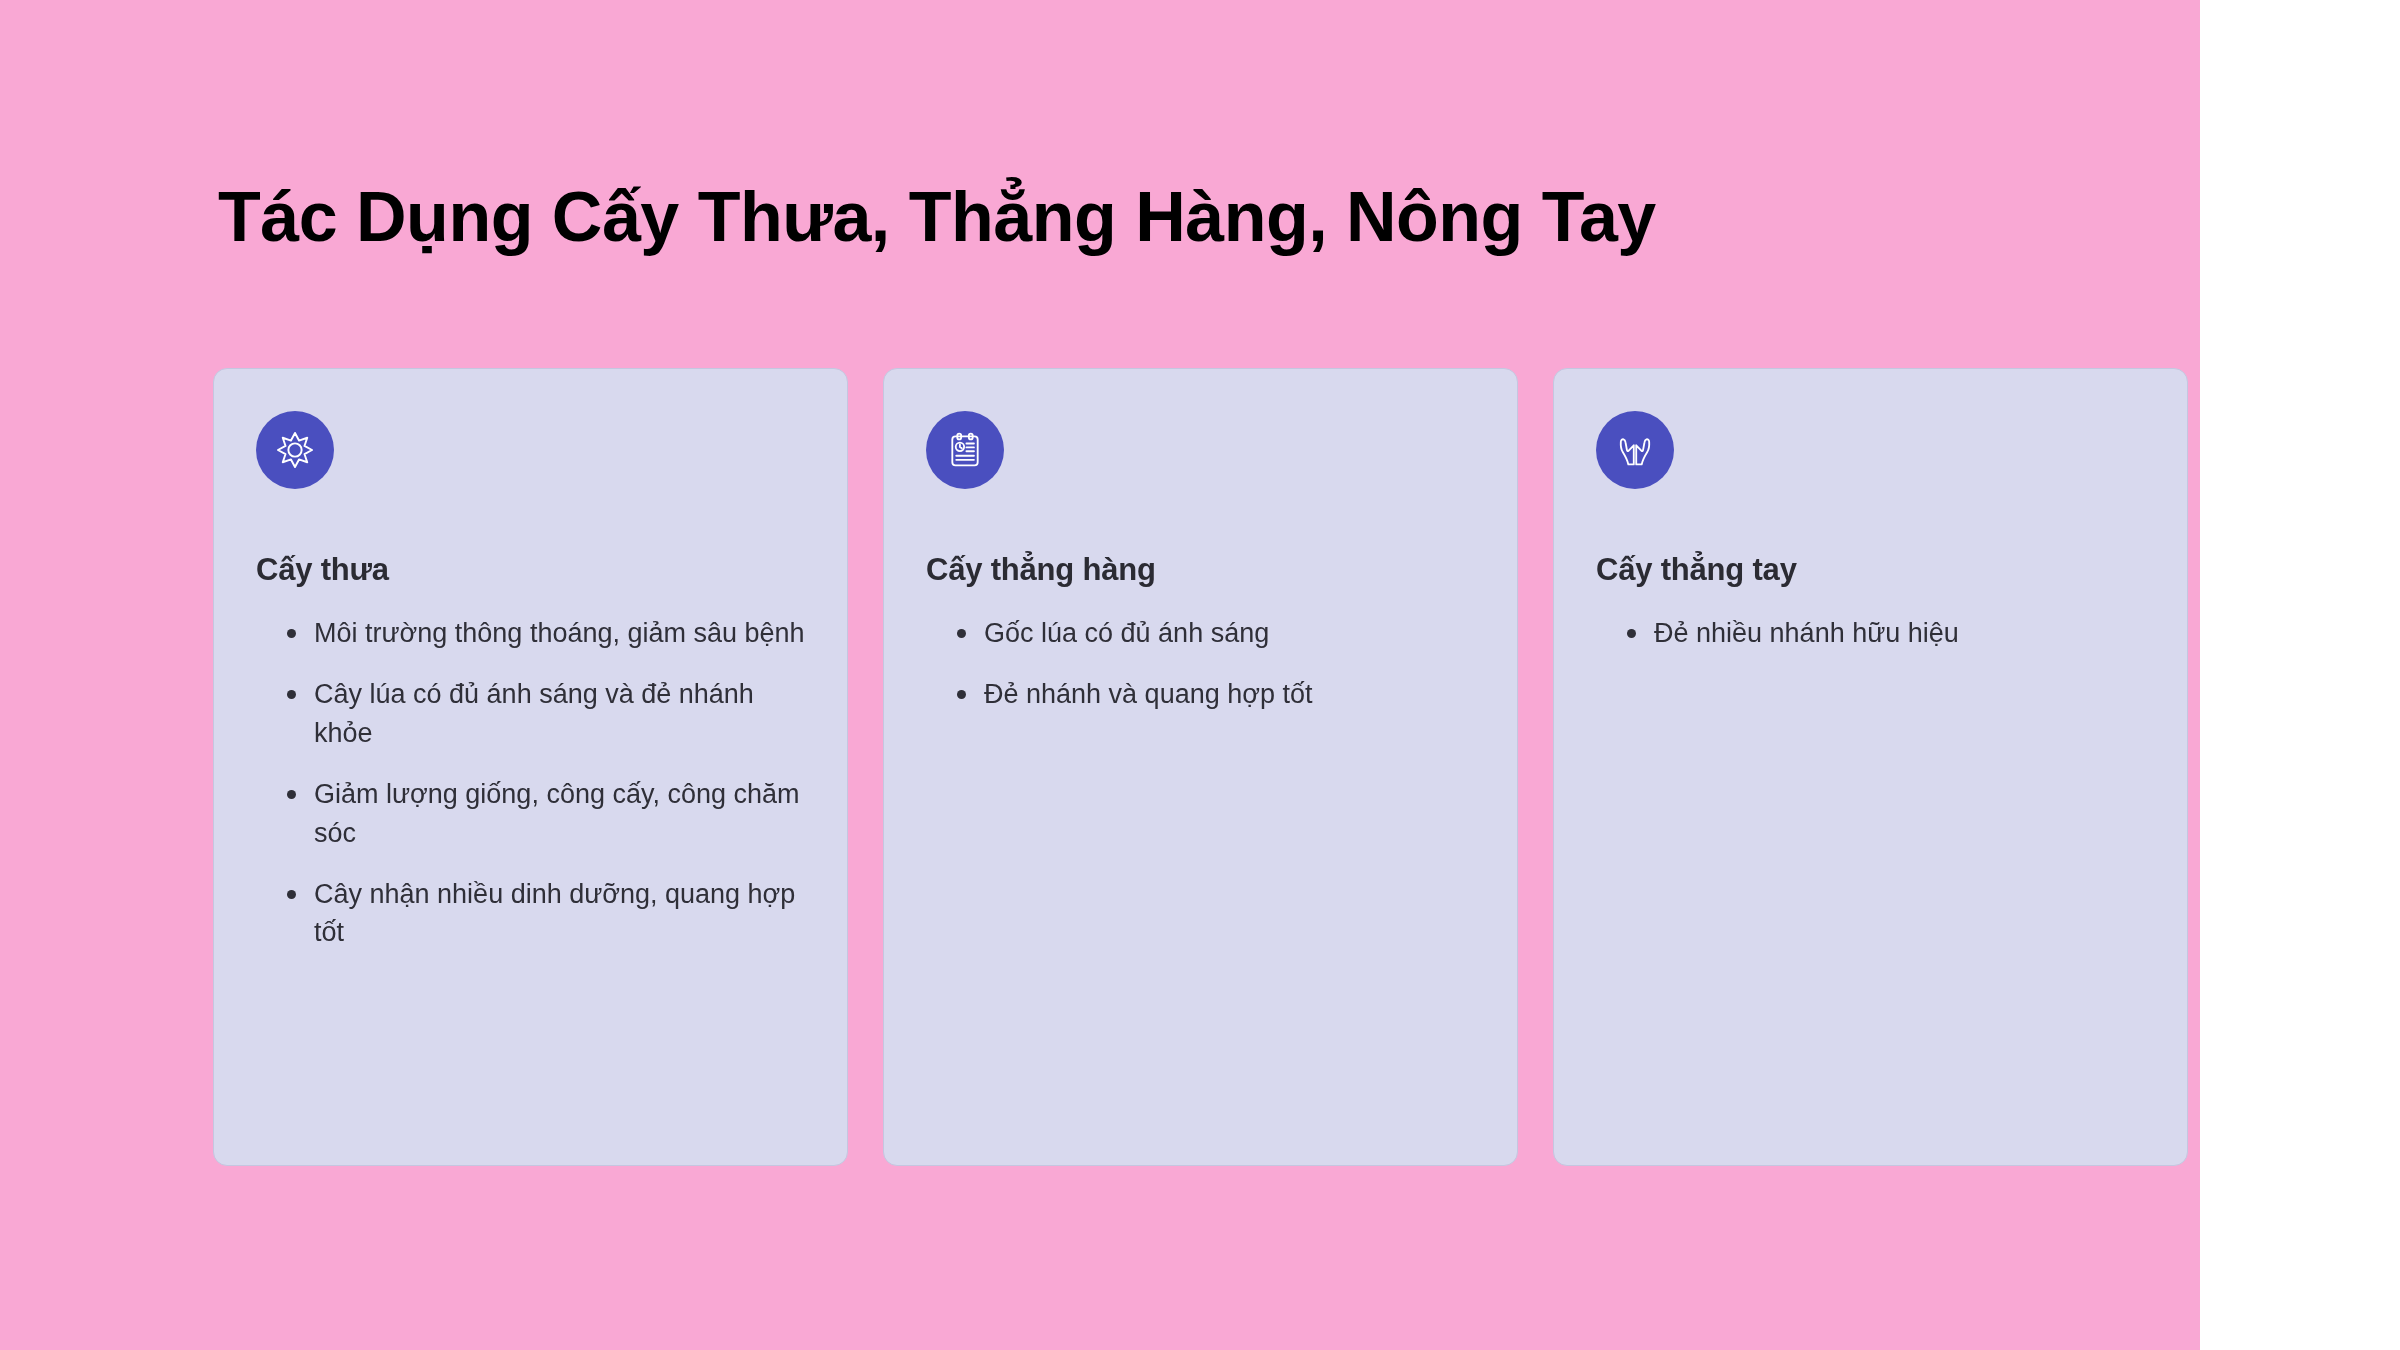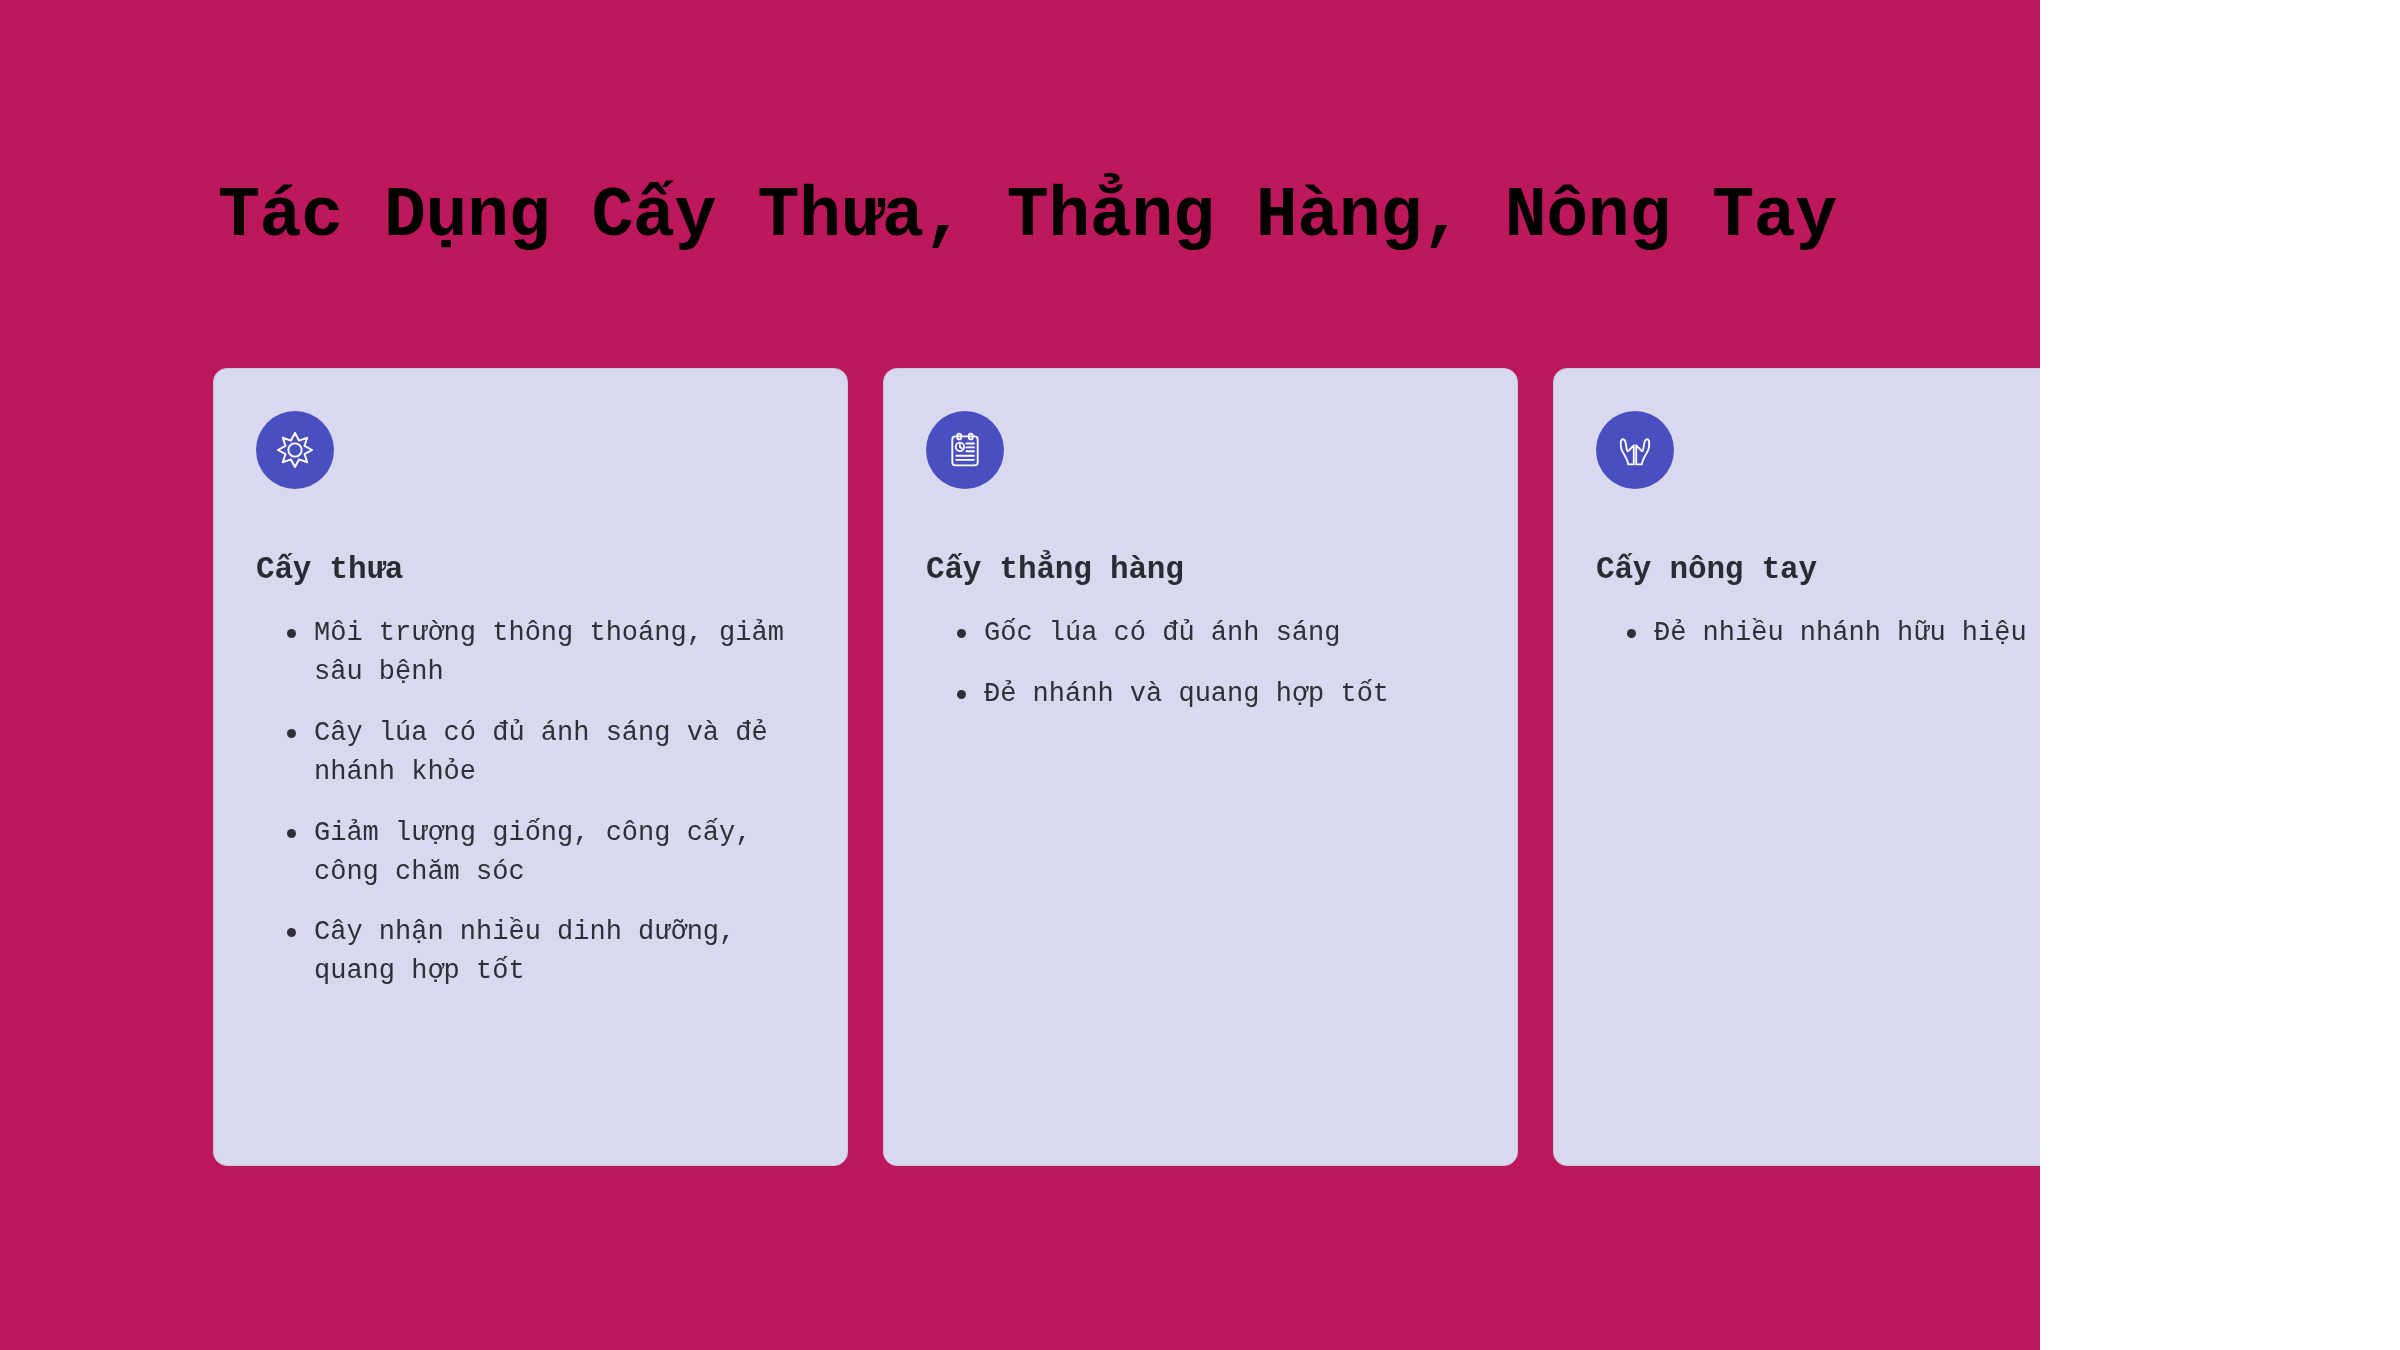--- a/index.html
+++ b/index.html
@@ -7,25 +7,24 @@
   html, body {
     width: 2400px;
     height: 1350px;
     background: #ffffff;
     font-family: "Liberation Sans", sans-serif;
     -webkit-font-smoothing: antialiased;
   }
 
   .page {
     position: relative;
-    width: 2040px;
+    width: 2200px;
     height: 1350px;
-    background: #be185d;
+    background: #f9a8d4;
     overflow: hidden;
-    font-family: Liberation Mono, monospace;
   }
 
   
   .page-title {
     position: absolute;
     left: 218px;
     top: 178px;
     width: 2000px;
     font-size: 70px;
     line-height: 1.12;
@@ -163,20 +162,20 @@
           <path d="M22.6 40.5 H16.4 C15.0 34.5 12.6 30.6 10.0 26.4
                    C8.2 23.4 7.4 20.4 7.8 14.6 C7.9 12.6 9.4 11.4 10.9 11.8
                    C12.2 12.2 12.9 13.5 13.2 15.4 L14.8 24.2
                    C15.0 25.2 15.9 25.6 16.5 25.0 L22.6 18.6 Z"></path>
           <path d="M25.4 40.5 H31.6 C33.0 34.5 35.4 30.6 38.0 26.4
                    C39.8 23.4 40.6 20.4 40.2 14.6 C40.1 12.6 38.6 11.4 37.1 11.8
                    C35.8 12.2 35.1 13.5 34.8 15.4 L33.2 24.2
                    C33.0 25.2 32.1 25.6 31.5 25.0 L25.4 18.6 Z"></path>
         </svg>
       </div>
-      <div class="card-heading">Cấy nông tay</div>
+      <div class="card-heading">Cấy thẳng tay</div>
       <ul class="card-list">
         <li>Đẻ nhiều nhánh hữu hiệu</li>
       </ul>
     </div>
 
   </div>
 </div>
 
 </body></html>

